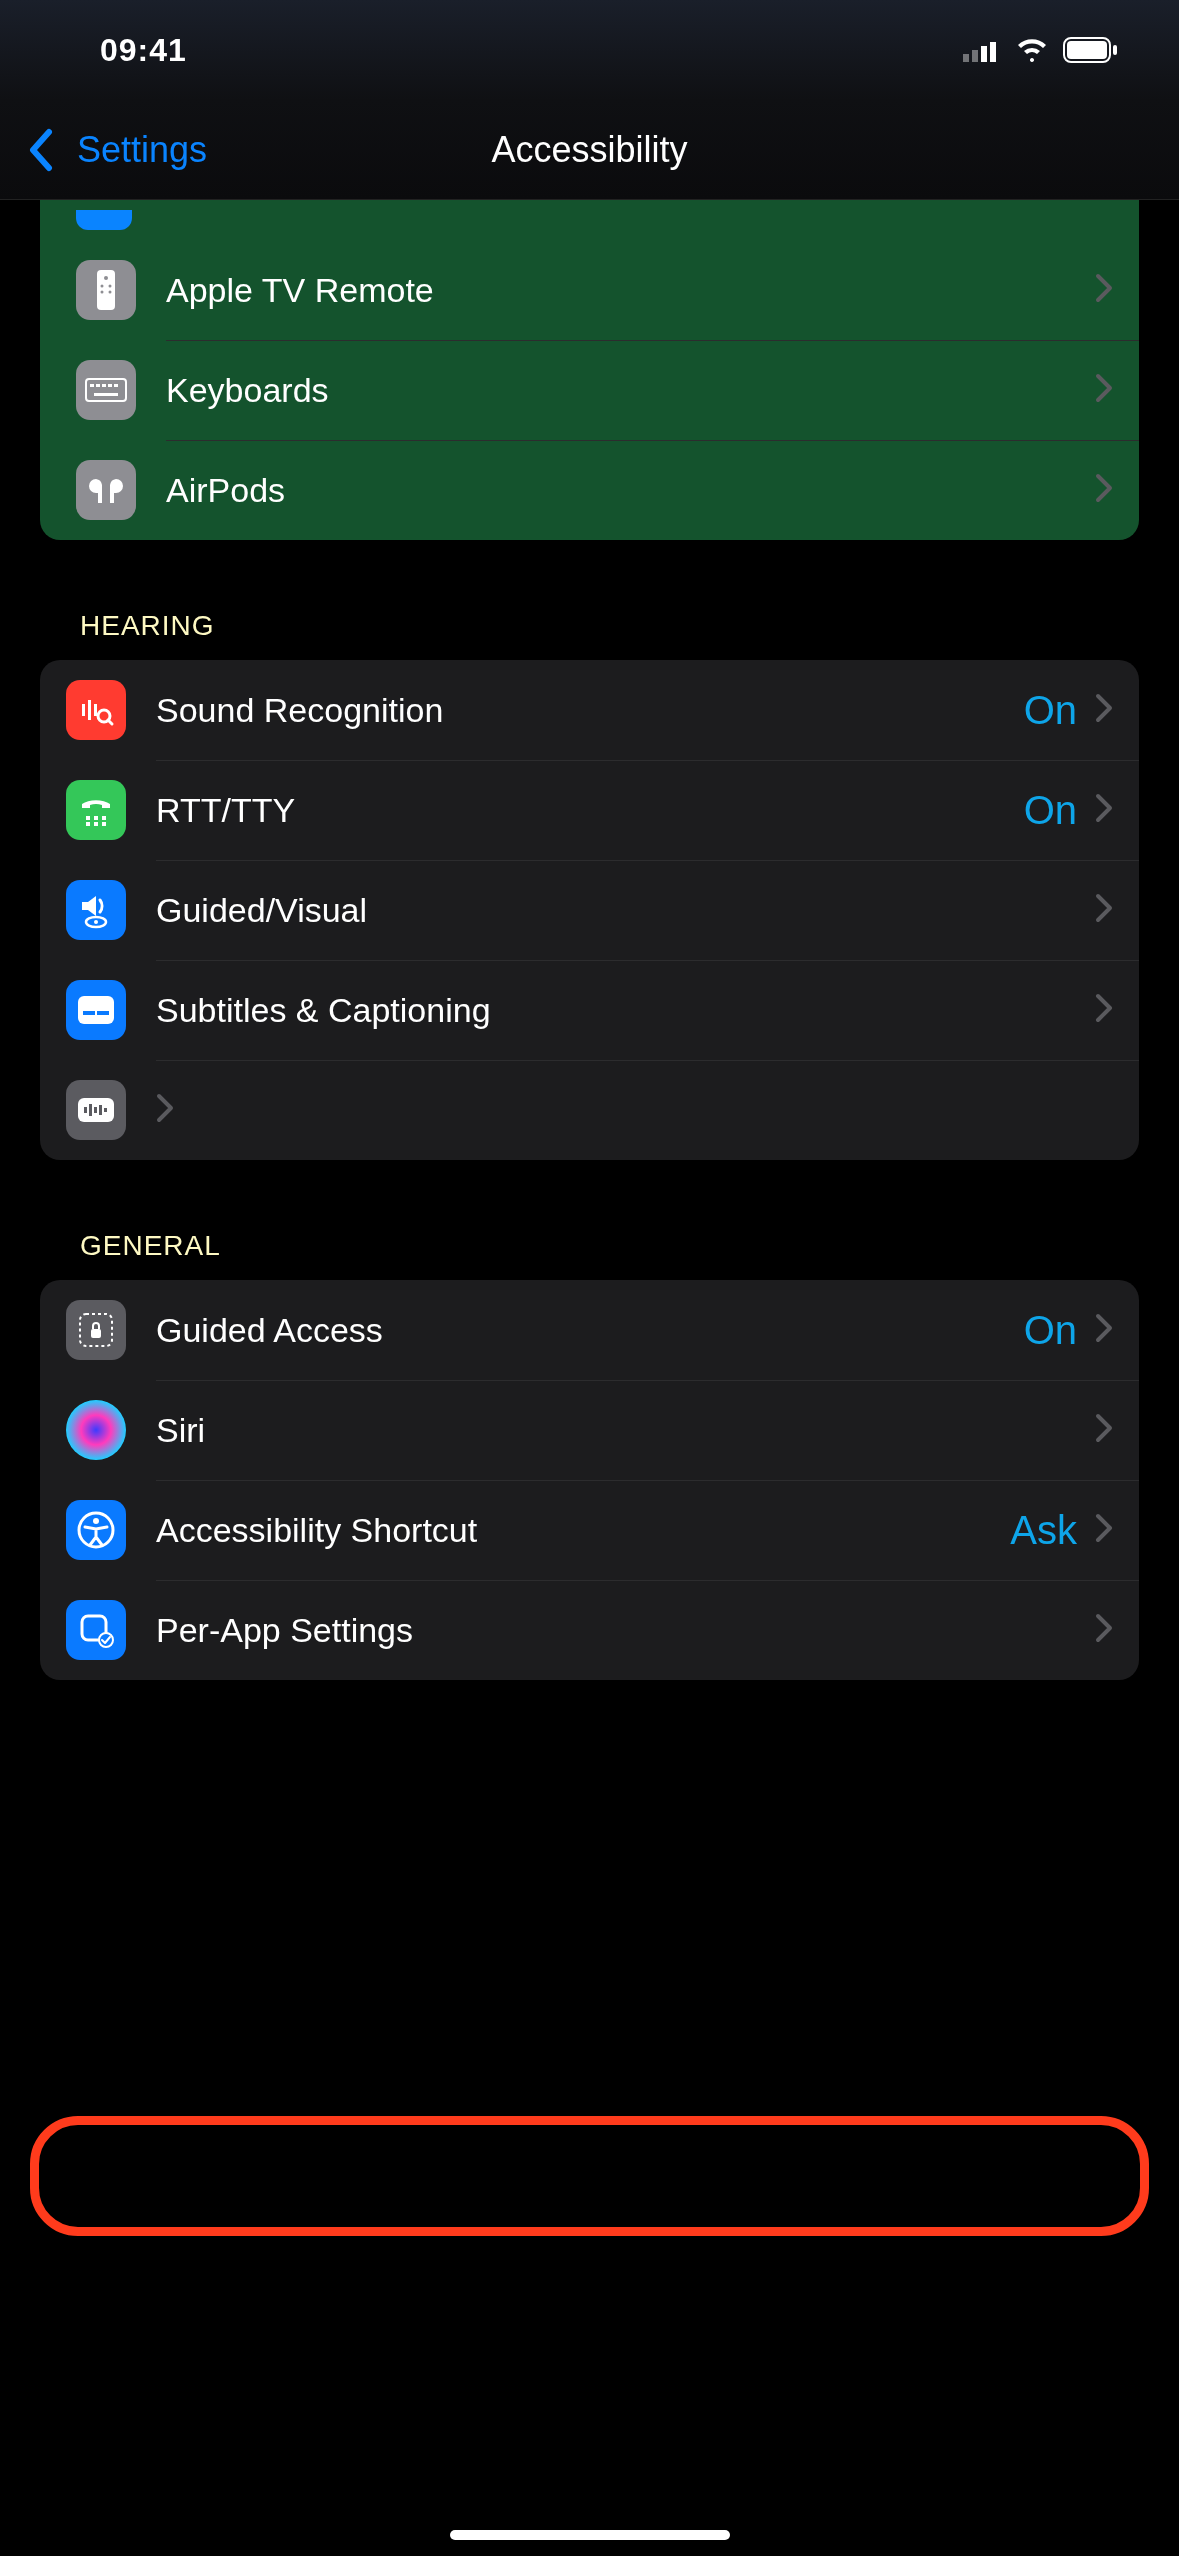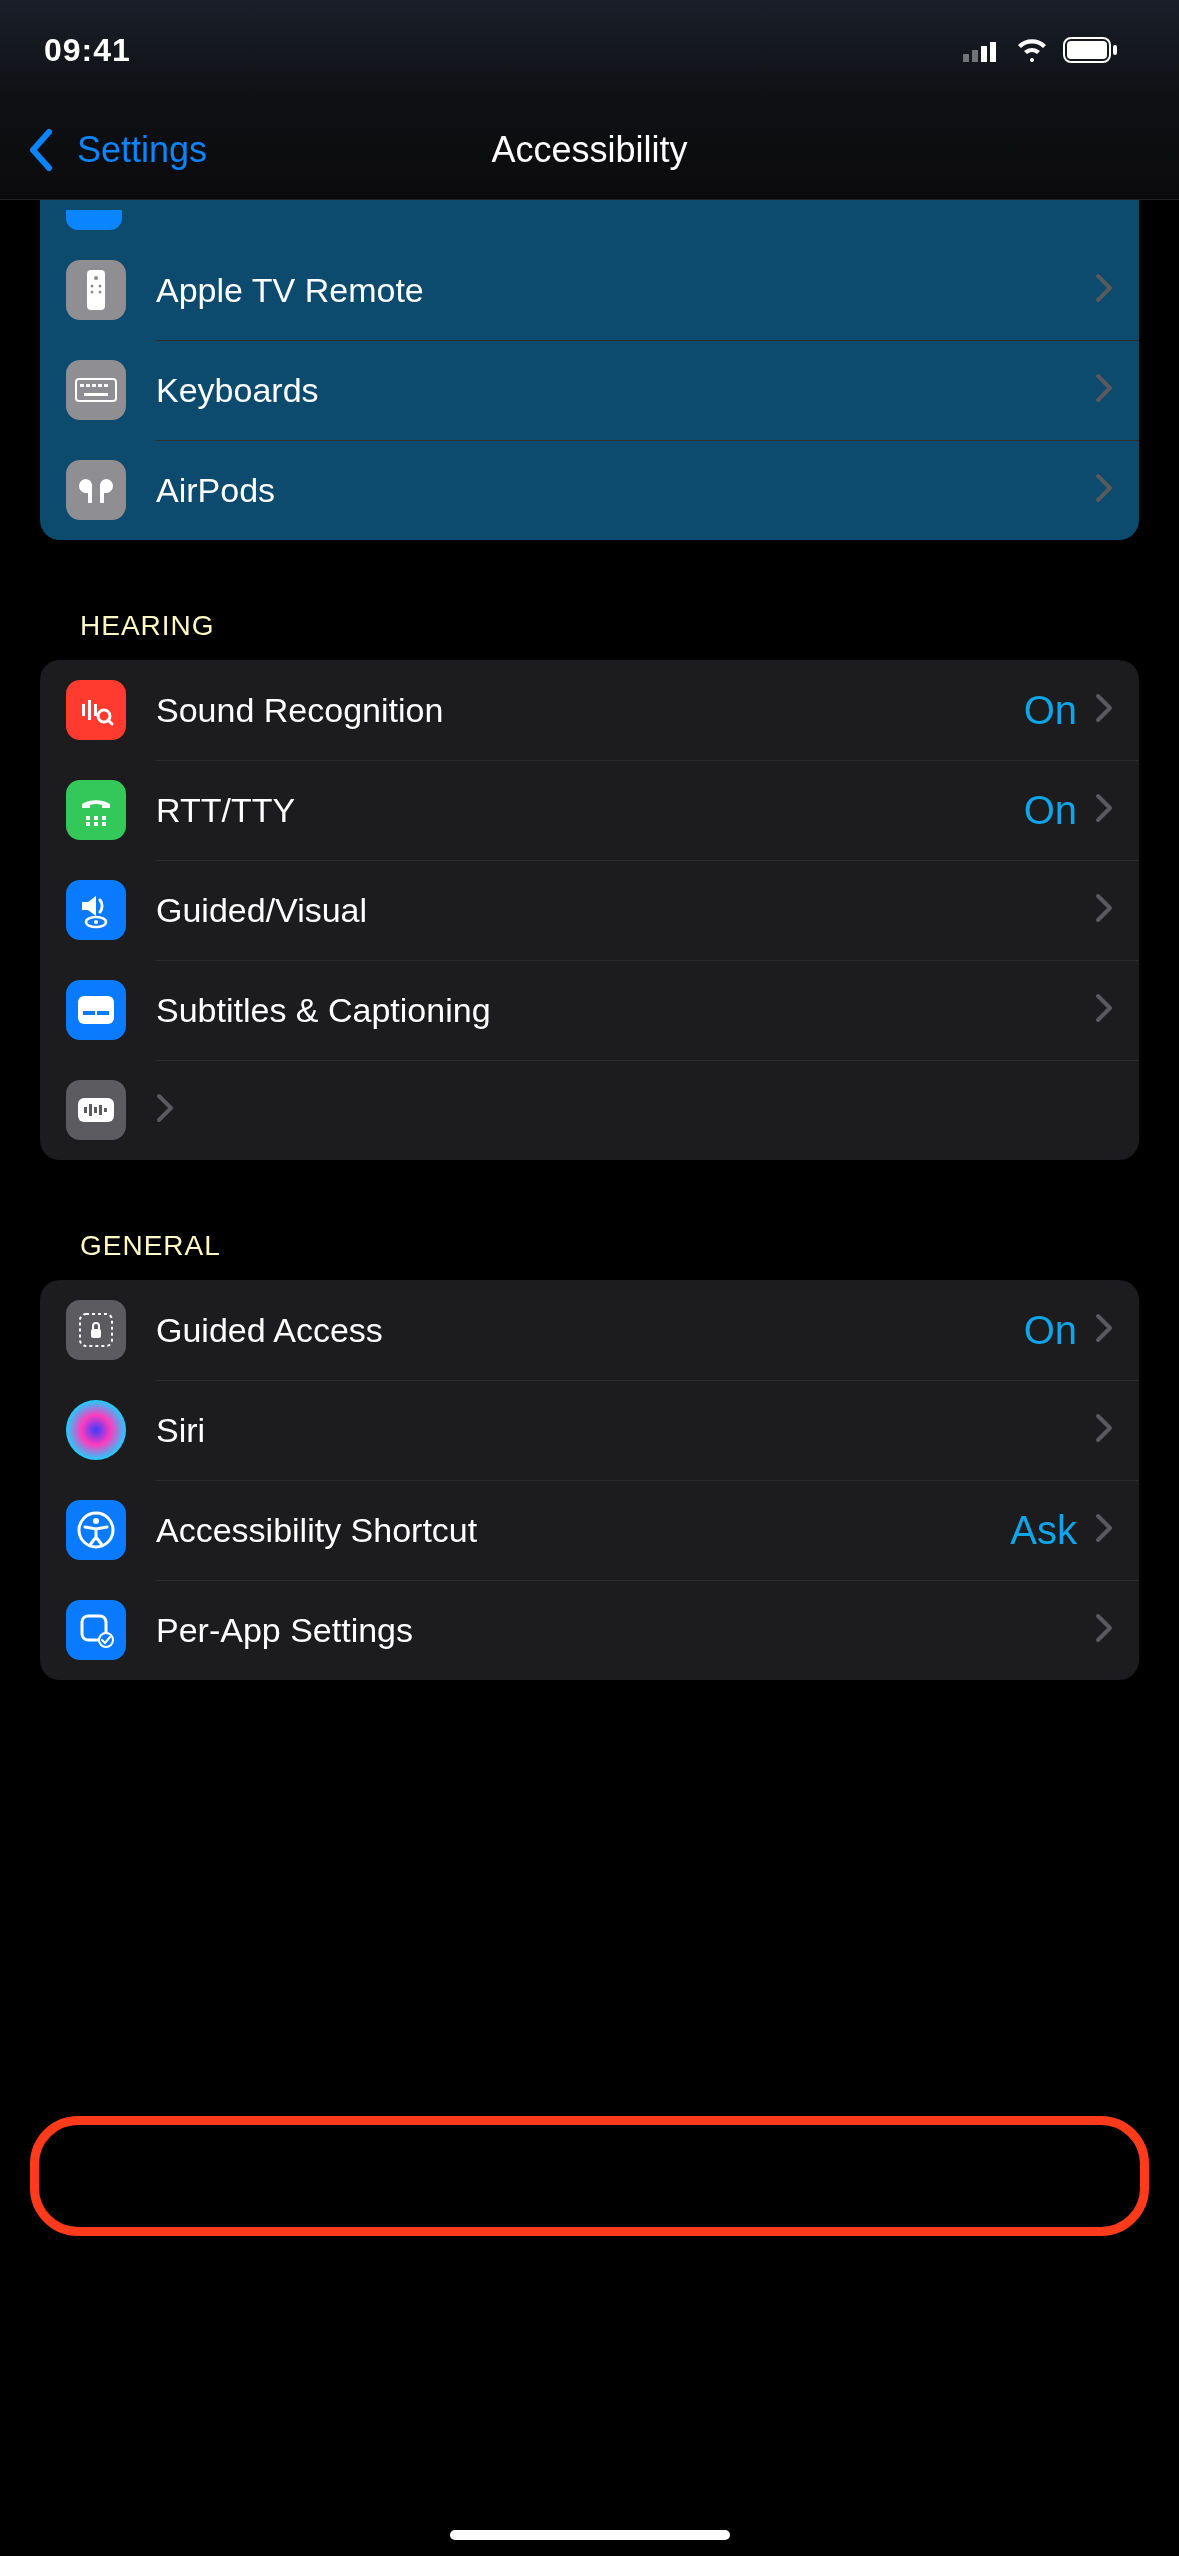--- a/index.html
+++ b/index.html
@@ -1,30 +1,30 @@
 <!DOCTYPE html>
 <html><head>
 <meta charset="utf-8">
 <style>
   * { box-sizing: border-box; margin: 0; padding: 0; }
   html, body { width: 1179px; height: 2556px; background: #000; font-family: -apple-system, "SF Pro Text", "Helvetica Neue", Arial, sans-serif; color: #fff; overflow: hidden; }
   
-  .status-bar { height: 100px; display: flex; align-items: center; justify-content: space-between; padding: 0 60px 0 44px; background: linear-gradient(180deg, #1a1f2a 0%, #0f1013 100%); }
+  .status-bar { height: 100px; display: flex; align-items: center; justify-content: space-between; padding: 0 60px 0 100px; background: linear-gradient(180deg, #1a1f2a 0%, #0f1013 100%); }
   .status-time { font-size: 32px; font-weight: 600; letter-spacing: 1px; }
   .status-icons { display: flex; align-items: center; gap: 14px; }
   .status-icons svg { display: block; }
 
   .nav-bar { height: 100px; display: flex; align-items: center; position: relative; background: linear-gradient(180deg, #0f1013 0%, #0b0b0d 100%); border-bottom: 1px solid #222; }
   .nav-back { display: flex; align-items: center; gap: 22px; color: #0a84ff; font-size: 36px; padding-left: 12px; margin-left: 15px; }
   .nav-back svg { display:block; }
   .nav-title { position: absolute; left: 50%; transform: translateX(-50%); font-size: 36px; font-weight: 400; color: #fff; }
 
   .content { padding: 0 40px 60px 40px; }
 
-  .partial-group { background: #0c4a6e; border-radius: 20px; overflow: hidden; margin-bottom: 70px; border-top-left-radius: 0; border-top-right-radius: 0;}
+  .partial-group { background: #14532d; border-radius: 20px; overflow: hidden; margin-bottom: 70px; border-top-left-radius: 0; border-top-right-radius: 0; padding-left: 10px;}
   .partial-row { height: 40px; display:flex; align-items:flex-end; padding-bottom:10px;}
   .partial-icon-stub { width: 56px; height: 20px; margin-left:26px; background:#0a84ff; border-radius: 0 0 12px 12px; }
   
   .group-header { font-size: 28px; font-weight: 400; color: #fef9c3; text-transform: uppercase; letter-spacing: 1px; padding: 0 30px 18px 40px; }
   .group { background: #1c1c1e; border-radius: 20px; overflow: hidden; margin-bottom: 70px; }
   .group:last-of-type { margin-bottom: 8px; }
 
   .row { display: flex; align-items: center; padding: 20px 26px; min-height: 100px; position: relative; }
   .row + .row::before { content:""; position:absolute; left:116px; right:0; top:0; height:1px; background:#2c2c2e; }
   .row-icon { width: 60px; height: 60px; border-radius: 14px; display:flex; align-items:center; justify-content:center; flex-shrink:0; margin-right: 30px; }

